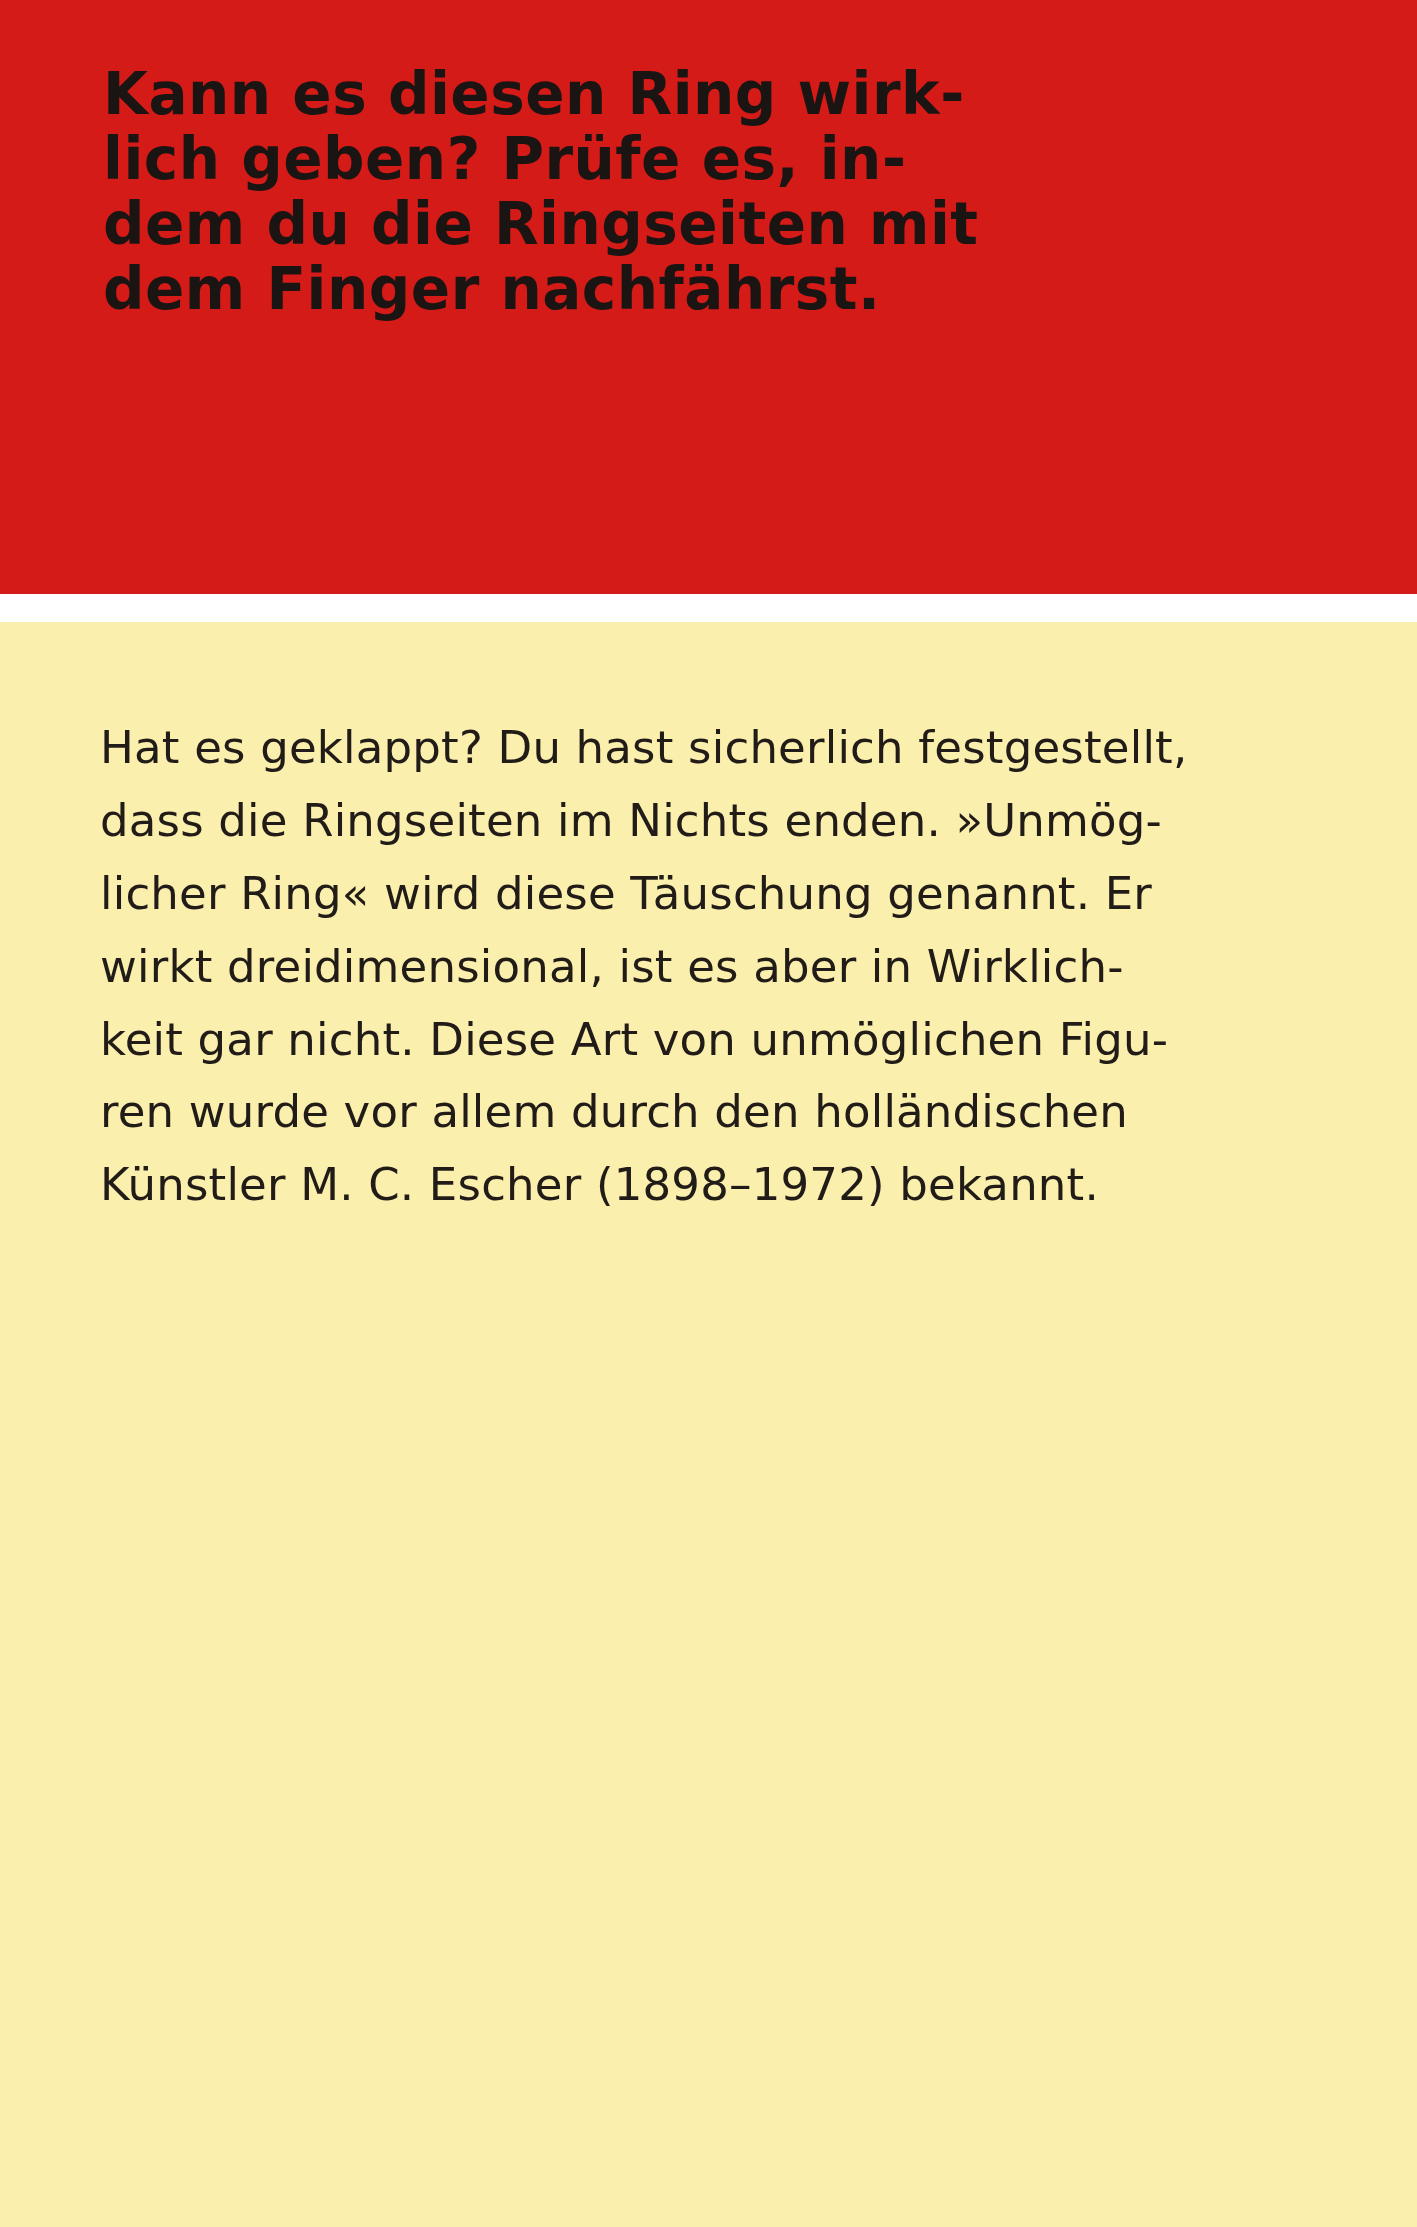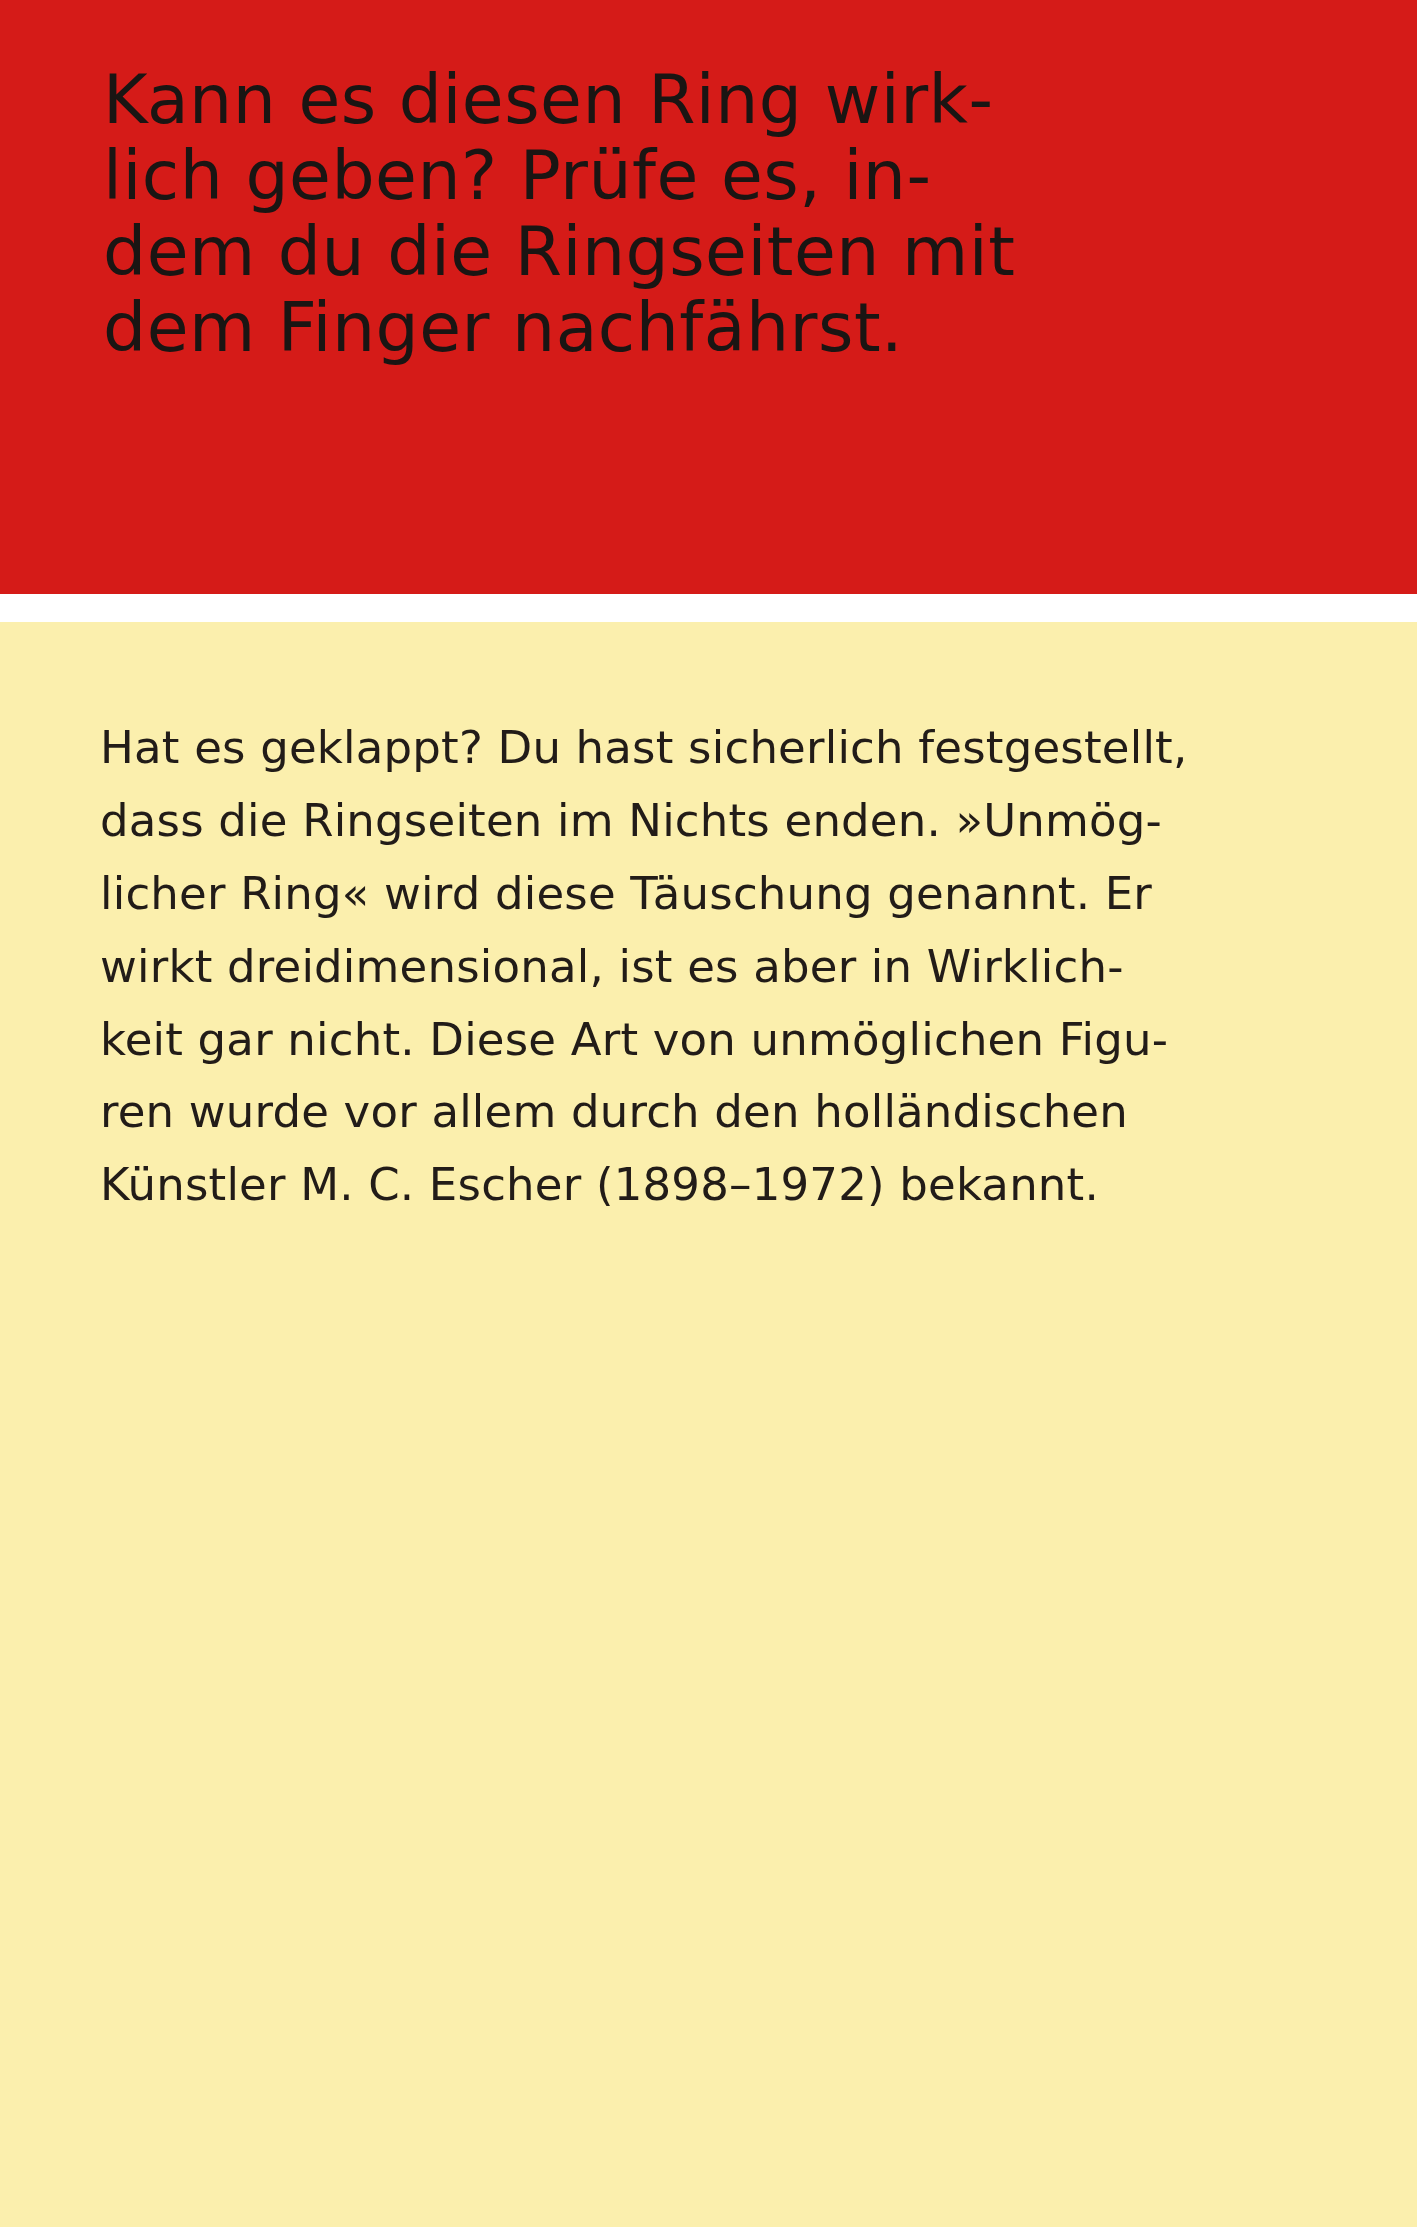--- a/index.html
+++ b/index.html
@@ -25,22 +25,22 @@
     background: #d51b18;
     box-sizing: border-box;
   }
   .question-text {
     position: absolute;
     left: 103px;
     top: 62px;
     width: 1250px;
     color: #1a1513;
     font-family: "DejaVu Sans", sans-serif;
-    font-weight: 400;
-    font-size: 68px;
+    font-weight: 700;
+    font-size: 58px;
     line-height: 1.12;
     letter-spacing: 0.5px;
     white-space: pre-line;
   }
 
   
   .gap-divider {
     position: absolute;
     left: 0;
     top: 594px;

